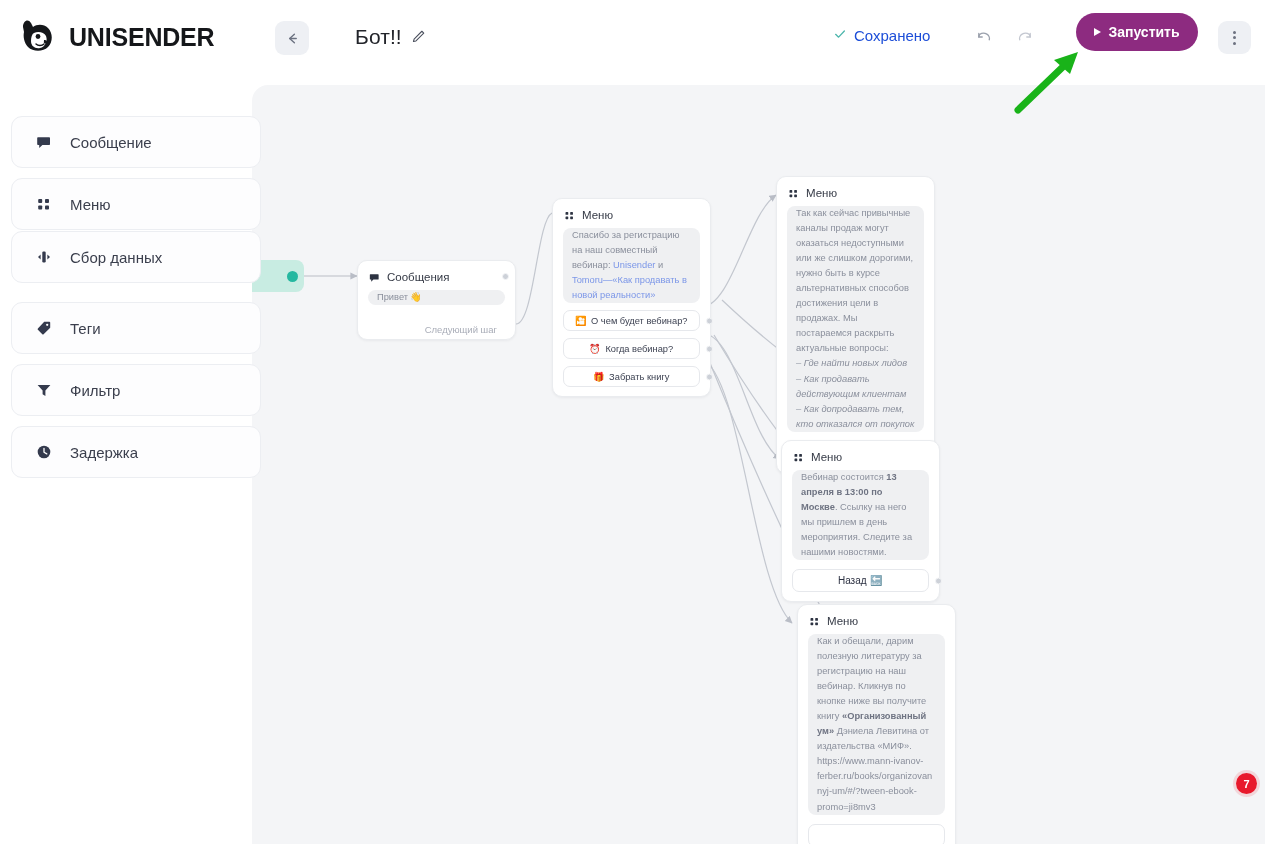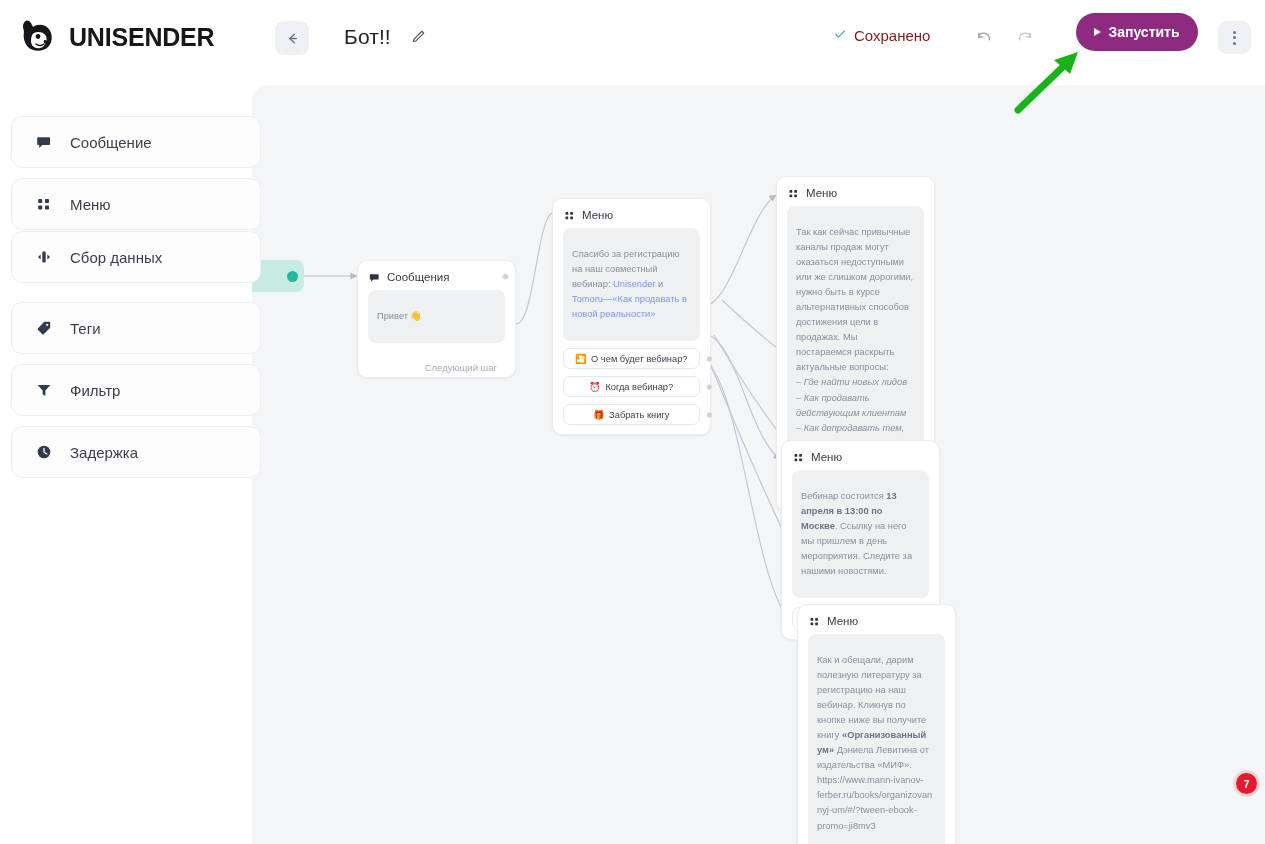--- a/index.html
+++ b/index.html
@@ -23,28 +23,28 @@
     font-size: 25px; font-weight: 700; letter-spacing: -0.2px;
     color: #15171a; font-family: "Liberation Sans", sans-serif;
   }
   .back-btn {
     position: absolute; left: 275px; top: 21px; width: 34px; height: 34px;
     border-radius: 9px; background: #eef0f4; border: none; cursor: pointer;
     display: flex; align-items: center; justify-content: center;
   }
   .back-btn svg { display:block; }
   .bot-title {
-    position: absolute; left: 344px; top: 25px;
+    position: absolute; left: 355px; top: 25px;
     font-size: 21px; color: #22242a; font-weight: 400; letter-spacing: 0.1px;
   }
   .edit-pencil { position: absolute; left: 411px; top: 29px; cursor: pointer; }
   .saved-status {
     position: absolute; left: 833px; top: 27px;
     display: flex; align-items: center; gap: 7px;
-    font-size: 15px; color: #7f1d1d;
+    font-size: 15px; color: #1d4ed8;
   }
   .undo-btn { position: absolute; left: 975px; top: 27px; cursor: pointer; }
   .redo-btn { position: absolute; left: 1015px; top: 27px; cursor: pointer; }
   .launch-btn {
     position: absolute; left: 1076px; top: 13px; width: 122px; height: 38px;
     border-radius: 19px; border: none; cursor: pointer;
     background: #8d2b80;
     color: #ffffff; font-size: 14px; font-weight: 600;
     display: flex; align-items: center; justify-content: center; gap: 7px;
     font-family: "Liberation Sans", sans-serif;
@@ -96,21 +96,21 @@
     position: absolute; background: #ffffff; border: 1px solid #eaecef;
     border-radius: 10px; box-shadow: 0 1px 3px rgba(20,24,40,0.055);
   }
   .node-head {
     display: flex; align-items: center; gap: 7px;
     padding: 10px 11px 7px 11px; font-size: 11.5px; color: #343945; font-weight: 400;
   }
   .node-head .nh-ico { display: flex; align-items: center; }
   .node-body { padding: 0 10px 9px 10px; }
   .bubble {
-    background: #eff0f2; border-radius: 8px; padding: 19px 9px;
+    background: #eff0f2; border-radius: 8px; padding: 0 9px;
     font-size: 9.3px; line-height: 1.62; color: #8a8f9c;
   }
   .bubble a, .bubble .lnk { color: #7b96e8; text-decoration: none; }
   .bubble b { color: #6f7483; font-weight: 700; }
   .bubble i { font-style: italic; }
   .nxt {
     text-align: right; font-size: 9.5px; color: #a9adb8;
     padding: 10px 18px 4px 0;
   }
   .opt-btn {

